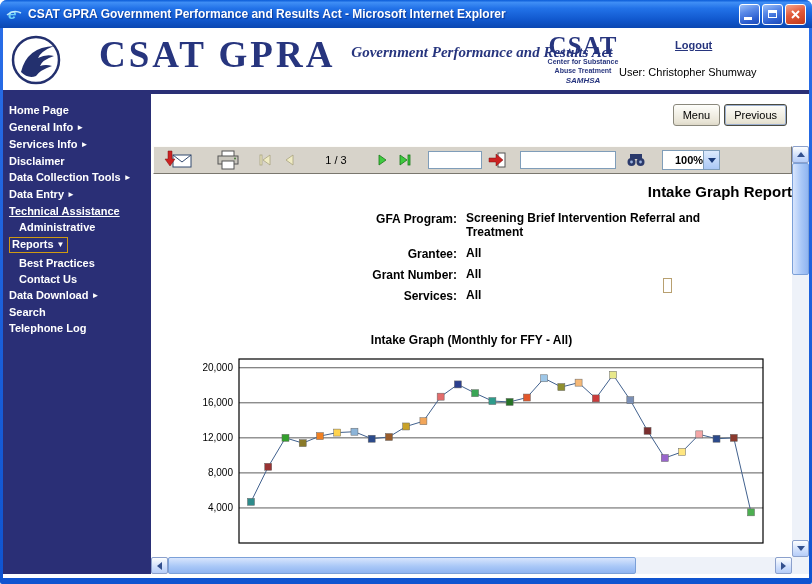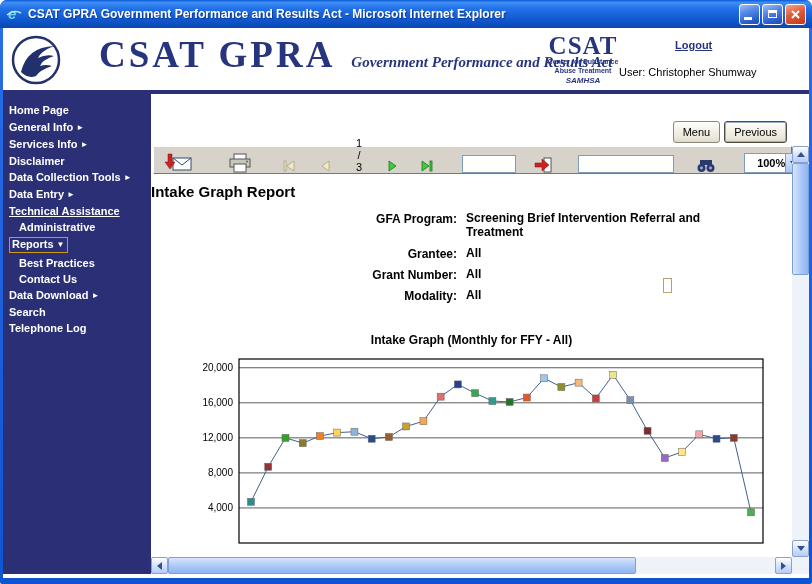--- a/index.html
+++ b/index.html
@@ -20,21 +20,21 @@
   .wb.bluish{background:linear-gradient(160deg,#9cc0f8 0%,#5a8ae8 35%,#2c5ecf 75%,#1d4bb8 100%);}
   .wb.close{background:linear-gradient(160deg,#f4a58c 0%,#e25a3a 45%,#c23a1a 100%);}
   .glyph-min{position:absolute;left:4px;bottom:4px;width:8px;height:3px;background:#fff;}
   .glyph-max{width:9px;height:8px;border:1px solid #fff;border-top:3px solid #fff;}
 
   .app{width:100%;height:100%;background:#fff;position:relative;overflow:hidden;}
 
   
   .header{height:66px;background:#fff;border-bottom:4px solid #2a2f76;position:relative;}
   .hhs-logo{position:absolute;left:8px;top:7px;}
-  .brand{position:absolute;left:96px;top:8px;display:flex;align-items:flex-end;}
+  .brand{position:absolute;left:96px;top:8px;display:flex;align-items:center;}
   .brand-title{font-family:"Liberation Serif",serif;font-weight:bold;font-size:37px;
     color:#27357e;letter-spacing:3px;line-height:1;}
   .brand-sub{font-family:"Liberation Serif",serif;font-style:italic;font-weight:bold;
     font-size:15px;color:#27357e;margin-left:16px;position:relative;top:-2px;}
   .csat-logo{position:absolute;left:538px;top:5px;width:84px;text-align:center;color:#27357e;}
   .csat-logo .t{font-family:"Liberation Serif",serif;font-weight:bold;font-size:25px;line-height:1;letter-spacing:1px;}
   .csat-logo .s{font-size:7px;font-weight:bold;line-height:1.25;}
   .csat-logo .i{font-size:8px;font-style:italic;font-weight:bold;line-height:1.3;}
   .user-block{position:absolute;right:4px;top:7px;width:186px;}
   .logout{display:inline-block;margin-left:56px;color:#27357e;font-size:11px;
@@ -45,43 +45,43 @@
   .main{display:flex;height:calc(100% - 70px);}
   .sidebar{width:148px;background:#2a2f76;padding-top:9px;flex:none;}
   .nav-item{color:#fff;font-size:11px;font-weight:bold;line-height:12px;
     padding:1px 4px 1px 6px;margin-bottom:2px;cursor:pointer;white-space:nowrap;}
   .nav-item.sub{padding-left:16px;}
   .nav-item.u .lbl{text-decoration:underline;}
   .nav-item .arrow{font-size:8px;margin-left:3px;vertical-align:1px;}
   .boxwrap{border:1px solid #cf9a12;padding:0 3px 1px 2px;display:inline-block;}
 
   .content{flex:1;position:relative;background:#fff;overflow:hidden;}
-  .top-buttons{position:absolute;top:27px;right:22px;display:flex;gap:4px;border-radius:10px;}
+  .top-buttons{position:absolute;top:10px;right:22px;display:flex;gap:4px;border-radius:10px;}
   .xp-btn{height:22px;padding:0 9px;font-size:11px;color:#000;
     background:linear-gradient(180deg,#fefefb,#e8e4d5 85%,#ddd8c8);
     border:1px solid #8a887c;border-radius:3px;cursor:pointer;}
   .xp-btn.default{border:1px solid #4a4a40;box-shadow:0 0 0 1px #9db0d0 inset;}
 
   
   .viewer{position:absolute;top:52px;left:0;right:0;bottom:0;}
-  .toolbar{display:flex;align-items:flex-end;height:28px;margin:0 17px 0 2px;
+  .toolbar{display:flex;align-items:center;height:28px;margin:0 17px 0 2px;
     background:#d7d3ca;border:1px solid;border-color:#fdfcf9 #7a776e #7a776e #fdfcf9;
-    padding:0 4px;gap:12px;}
+    padding:0 4px;}
   .tb-ico{display:inline-flex;align-items:center;justify-content:center;cursor:pointer;flex:none;}
   .page-ind{font-size:11px;color:#000;width:56px;text-align:center;margin-left:12px;}
   .tb-input{height:18px;border:1px solid #7f9db9;font-size:11px;padding:0 3px;background:#fff;}
   .zoom{width:58px;height:20px;border:1px solid #7f9db9;background:#fff;display:flex;
     align-items:center;margin-left:16px;cursor:pointer;}
   .zoom .zv{flex:1;font-size:11px;padding-left:12px;font-weight:bold;}
   .zoom .dd{width:16px;height:100%;background:linear-gradient(180deg,#dceafd,#aac8f6);
     border-left:1px solid #7f9db9;display:flex;align-items:center;justify-content:center;}
   .zoom .dd:after{content:"";width:0;height:0;border:4px solid transparent;border-top:5px solid #1a3a7a;margin-top:4px;}
 
   .report{margin:0 17px 0 0;position:relative;}
-  .rtitle{text-align:left;font-size:15px;font-weight:bold;margin:9px 0 12px 0;color:#000;}
+  .rtitle{text-align:right;font-size:15px;font-weight:bold;margin:9px 0 12px 0;color:#000;}
   .frow{display:flex;margin-bottom:7px;}
   .flabel{width:306px;text-align:right;font-size:12px;font-weight:bold;flex:none;}
   .fvalue{margin-left:9px;font-size:12px;font-weight:bold;width:278px;line-height:1.15;}
   .stray-box{position:absolute;left:512px;top:95px;width:9px;height:15px;border:1px solid #b8a070;}
 
   .chart-title{text-align:center;font-size:12px;font-weight:bold;margin-top:30px;}
   .chart-wrap{margin:4px 0 0 46px;}
 
   
   .vscroll{position:absolute;top:0;right:0;bottom:17px;width:17px;background:#eef2f9;}
@@ -256,21 +256,21 @@
             </div>
             <div class="frow">
               <span class="flabel">Grantee:</span>
               <span class="fvalue">All</span>
             </div>
             <div class="frow">
               <span class="flabel">Grant Number:</span>
               <span class="fvalue">All</span>
             </div>
             <div class="frow">
-              <span class="flabel">Modality:</span>
+              <span class="flabel">Services:</span>
               <span class="fvalue">All</span>
             </div>
 
             <span class="stray-box"></span>
 
             <div class="chart-title">Intake Graph (Monthly for FFY - All)</div>
             <div class="chart-wrap">
               <svg id="intake-chart" width="580" height="205">
                   <line x1="42" y1="156.95238095238096" x2="566" y2="156.95238095238096" stroke="#333" stroke-width="0.8"></line>
                   <text x="36" y="160.45238095238096" text-anchor="end" font-size="10" fill="#000" font-family="Liberation Sans,sans-serif">4,000</text>

